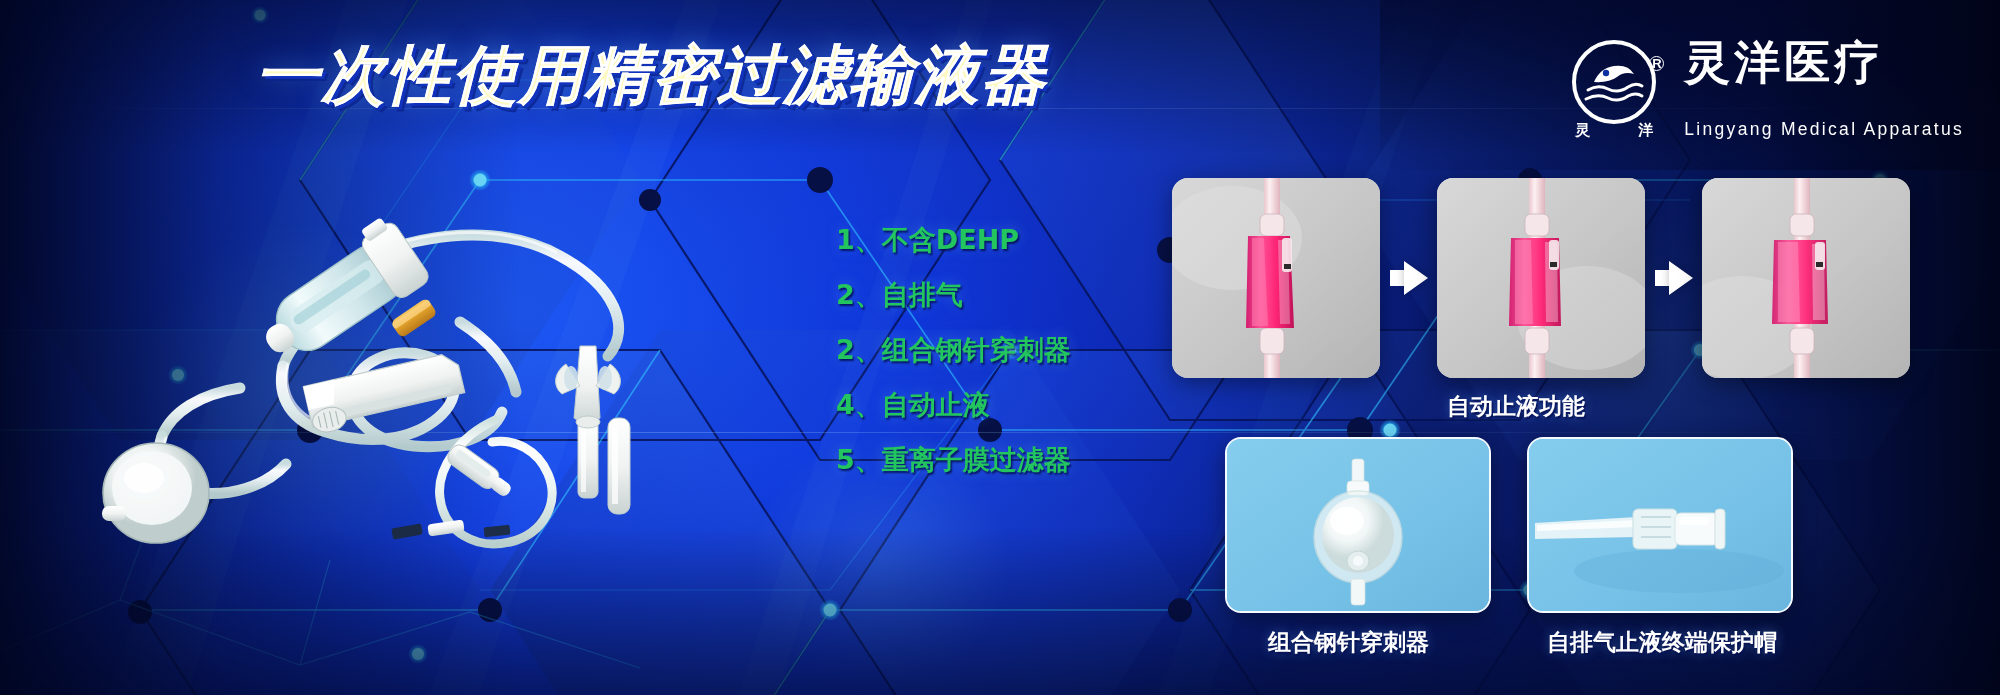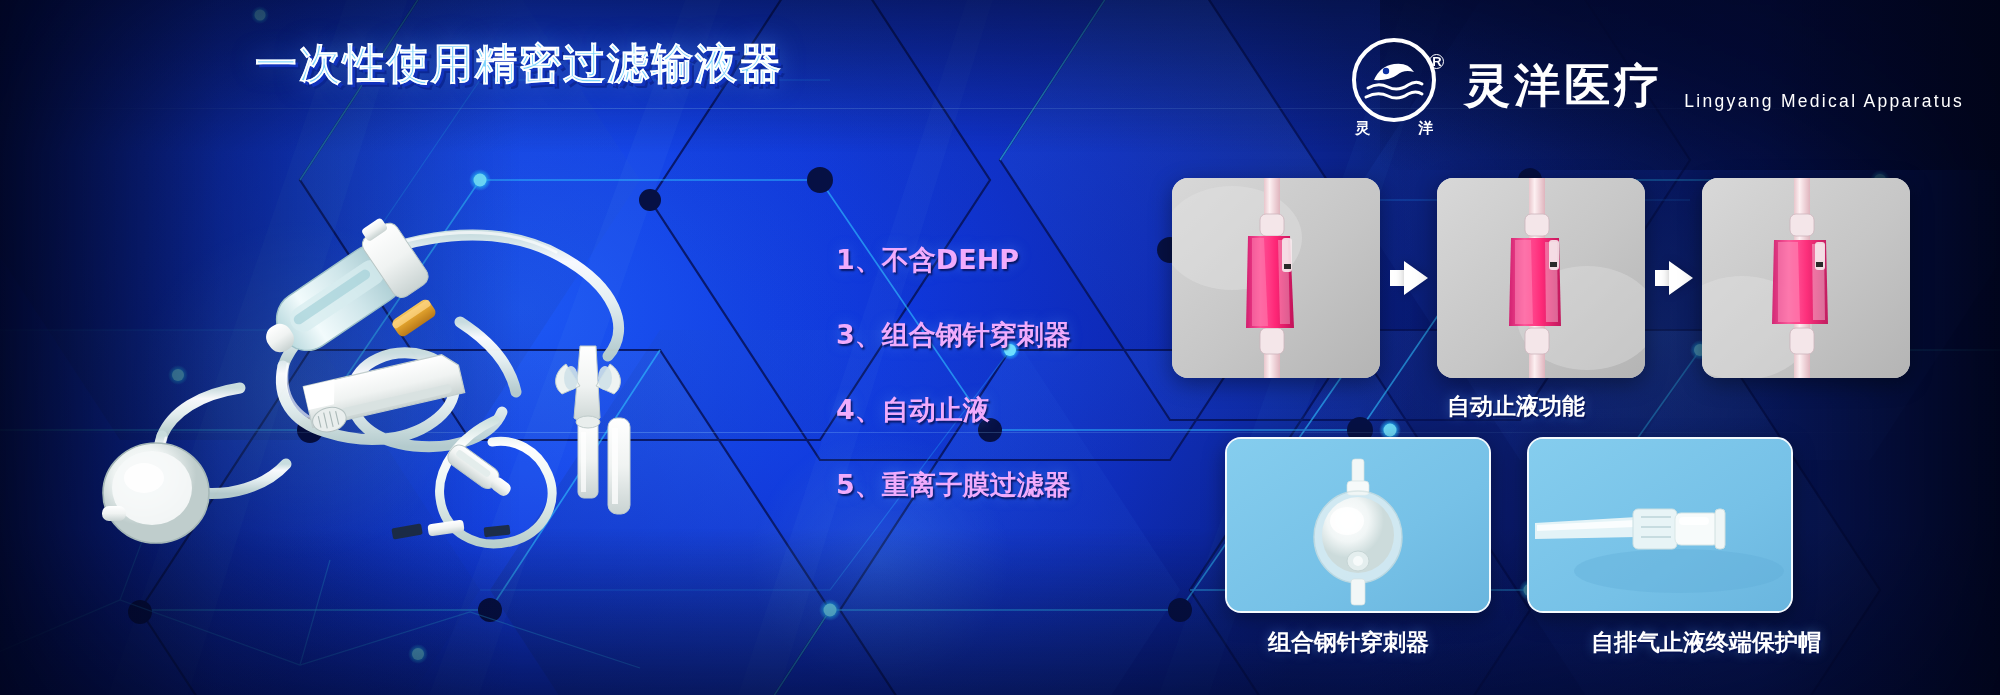--- a/index.html
+++ b/index.html
@@ -39,29 +39,30 @@
     background:linear-gradient(200deg, rgba(2,6,34,.96) 0%, rgba(3,10,52,.8) 45%, rgba(4,14,70,0) 100%);
   }
   .scan {
     position:absolute; left:0; right:0; height:1px;
     background:linear-gradient(90deg, rgba(120,190,255,0) 0%, rgba(150,210,255,.30) 30%, rgba(160,220,255,.10) 70%, rgba(120,190,255,0) 100%);
   }
 
   
   .title {
     position:absolute; left:255px; top:43px;
-    font-size:42px; line-height:1; font-weight:bold;
-    color:#7dd3fc;
+    font-size:64px; line-height:1; font-weight:bold;
+    color:#fef9c3;
     letter-spacing:2px;
     white-space:nowrap;
     font-family:"DejaVu Sans","Liberation Sans",sans-serif;
     text-shadow:
       3px 3px 0 rgba(18,52,190,.95),
       5px 5px 0 rgba(10,34,140,.75),
       0 0 26px rgba(90,160,255,.55);
+    font-style: italic;
     -webkit-text-stroke:0.5px #fff;
   }
 
   
   .logo-wrap {
     position:absolute; right:36px; top:38px;
     display:flex; align-items:center; gap:22px;
   }
   .logo-mark { position:relative; width:96px; height:96px; }
   .logo-mark .ring {
@@ -74,43 +75,42 @@
     color:#fff; font-size:13px; font-weight:bold;
     width:15px; height:15px; line-height:13px; text-align:center;
     border:1.4px solid #fff; border-radius:50%;
   }
   .logo-mark .sub {
     position:absolute; left:0; bottom:-2px; width:96px;
     display:flex; justify-content:space-between; padding:0 9px;
     color:#fff; font-size:15px; font-weight:bold; line-height:1;
     font-family:"DejaVu Sans","Liberation Sans",sans-serif;
   }
-  .logo-text { display:flex; gap:20px; }
+  .logo-text { display:flex; flex-direction:column; gap:2px; }
   .logo-cn {
     color:#fff; font-size:46px; font-weight:bold; line-height:1.06;
     letter-spacing:4px;
     font-family:"DejaVu Sans","Liberation Sans",sans-serif;
   }
   .logo-en {
     color:#fff; font-size:17.5px; letter-spacing:2.3px; line-height:1;
     font-family:"Liberation Sans",sans-serif;
     margin-top:32px;
   }
 
   
   .features {
     position:absolute; left:836px; top:226px;
     display:flex; flex-direction:column; gap:28px;
   }
   .feat {
-    color:#f0abfc; font-size:27px; font-weight:bold; line-height:1;
+    color:#22c55e; font-size:27px; font-weight:bold; line-height:1;
     white-space:nowrap;
     font-family:"DejaVu Sans","Liberation Sans",sans-serif;
     text-shadow:1.5px 1.5px 2px rgba(3,14,80,.85), 0 0 14px rgba(110,180,255,.35);
-    margin-top:20px;
   }
 
   
   .card {
     position:absolute;
     border-radius:16px;
     overflow:hidden;
     box-shadow:0 6px 22px rgba(0,0,0,.38);
   }
   .card.outline { border:2px solid rgba(255,255,255,.92); }
@@ -405,21 +405,22 @@
       </g>
 
       <rect x="352" y="376" width="30" height="11" rx="2" fill="#1d2a38" opacity=".9" transform="rotate(-10 367 381)"></rect>
       <rect x="444" y="376" width="26" height="10" rx="2" fill="#1d2a38" opacity=".9" transform="rotate(-6 457 381)"></rect>
       <rect x="388" y="372" width="36" height="12" rx="4" fill="url(#white3d)" transform="rotate(-8 406 378)"></rect>
     </svg>
   </div>
 
   <div class="features">
     <div class="feat">1、不含DEHP</div>
-    <div class="feat">3、组合钢针穿刺器</div>
+    <div class="feat">2、自排气</div>
+    <div class="feat">2、组合钢针穿刺器</div>
     <div class="feat">4、自动止液</div>
     <div class="feat">5、重离子膜过滤器</div>
   </div>
 
   <div class="card photo-gray" style="left:1172px; top:178px; width:208px; height:200px;">
     <svg width="208" height="200" viewBox="0 0 208 200">
       <defs>
         <linearGradient id="gbg1" x1="0" y1="0" x2="1" y2="1">
           <stop offset="0%" stop-color="#d8d8d8"></stop>
             <stop offset="55%" stop-color="#c6c6c6"></stop>
@@ -526,15 +527,15 @@
         <line x1="112" y1="88" x2="142" y2="88"></line>
         <line x1="112" y1="98" x2="142" y2="98"></line>
       </g>
       <rect x="146" y="74" width="44" height="32" rx="6" fill="#f7fbfb" stroke="#d9e7e7" stroke-width="1"></rect>
       <rect x="186" y="70" width="10" height="40" rx="4" fill="#eff6f6" stroke="#d0e0e0" stroke-width="1"></rect>
       <rect x="150" y="78" width="30" height="8" rx="4" fill="#ffffff" opacity=".85"></rect>
     </svg>
   </div>
 
   <div class="caption" style="left:1268px; top:631px;">组合钢针穿刺器</div>
-  <div class="caption" style="left:1547px; top:631px;margin-left:44px;">自排气止液终端保护帽</div>
+  <div class="caption" style="left:1547px; top:631px;">自排气止液终端保护帽</div>
 
 </div>
 
 </body></html>

